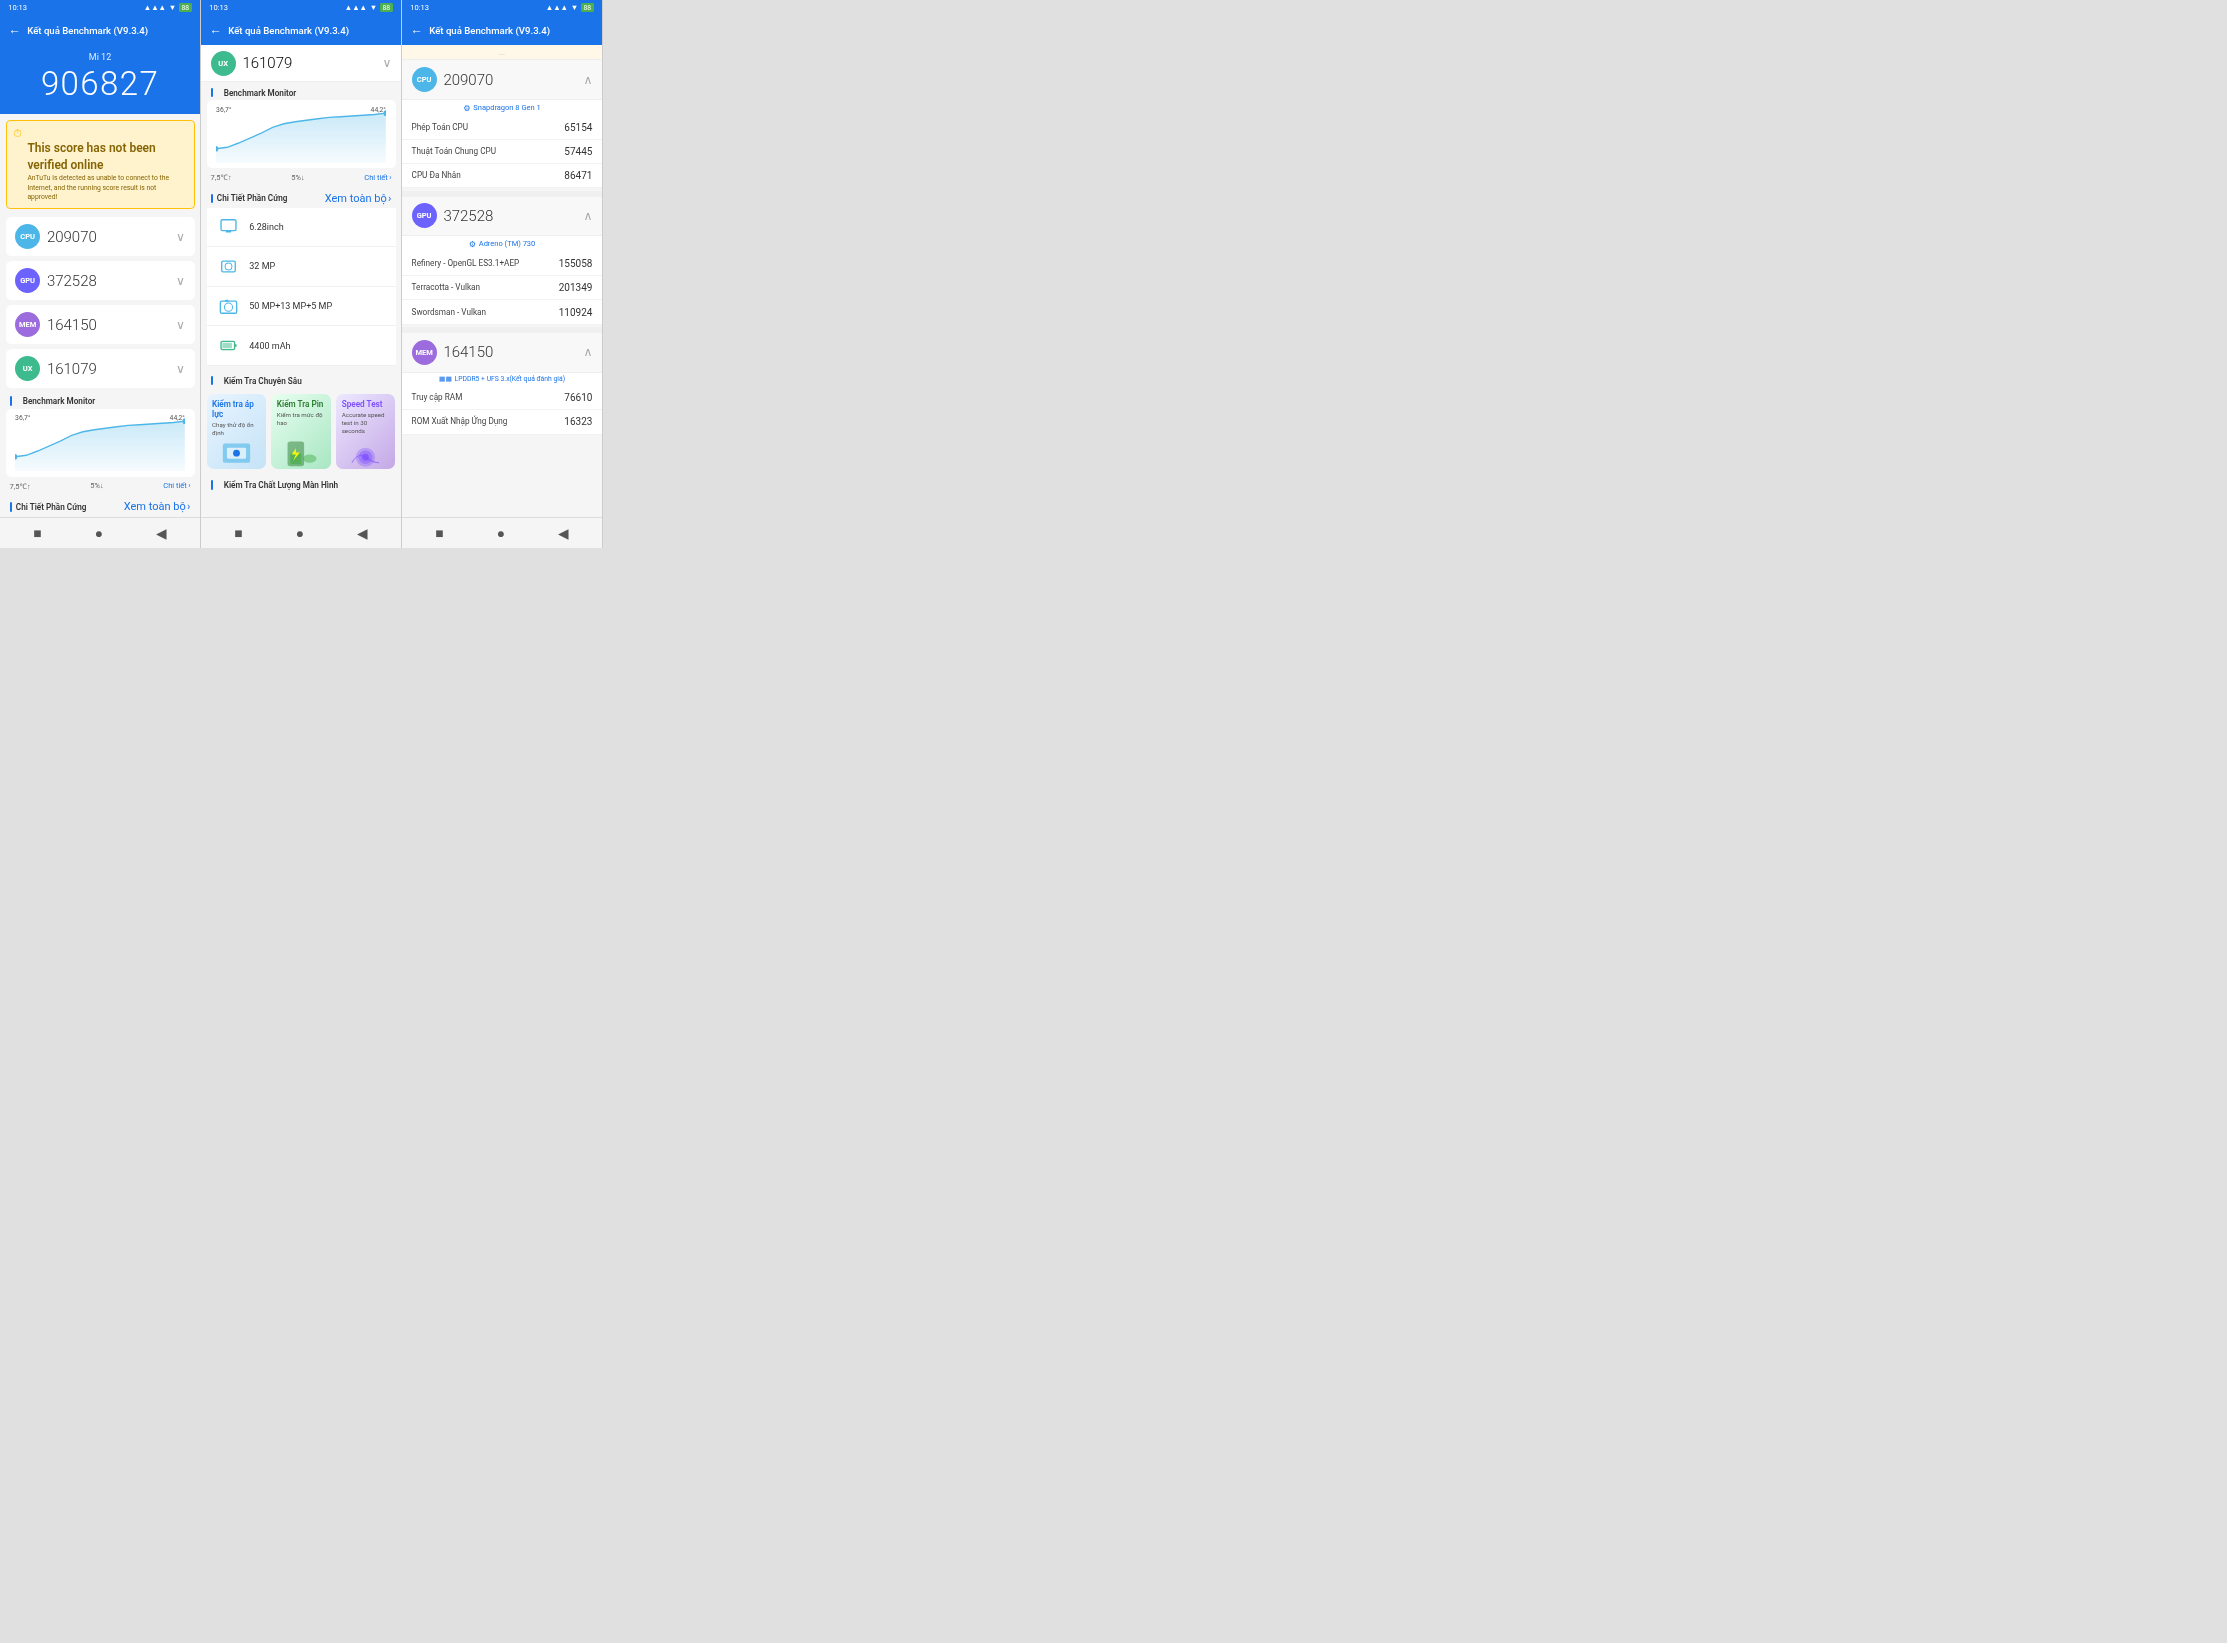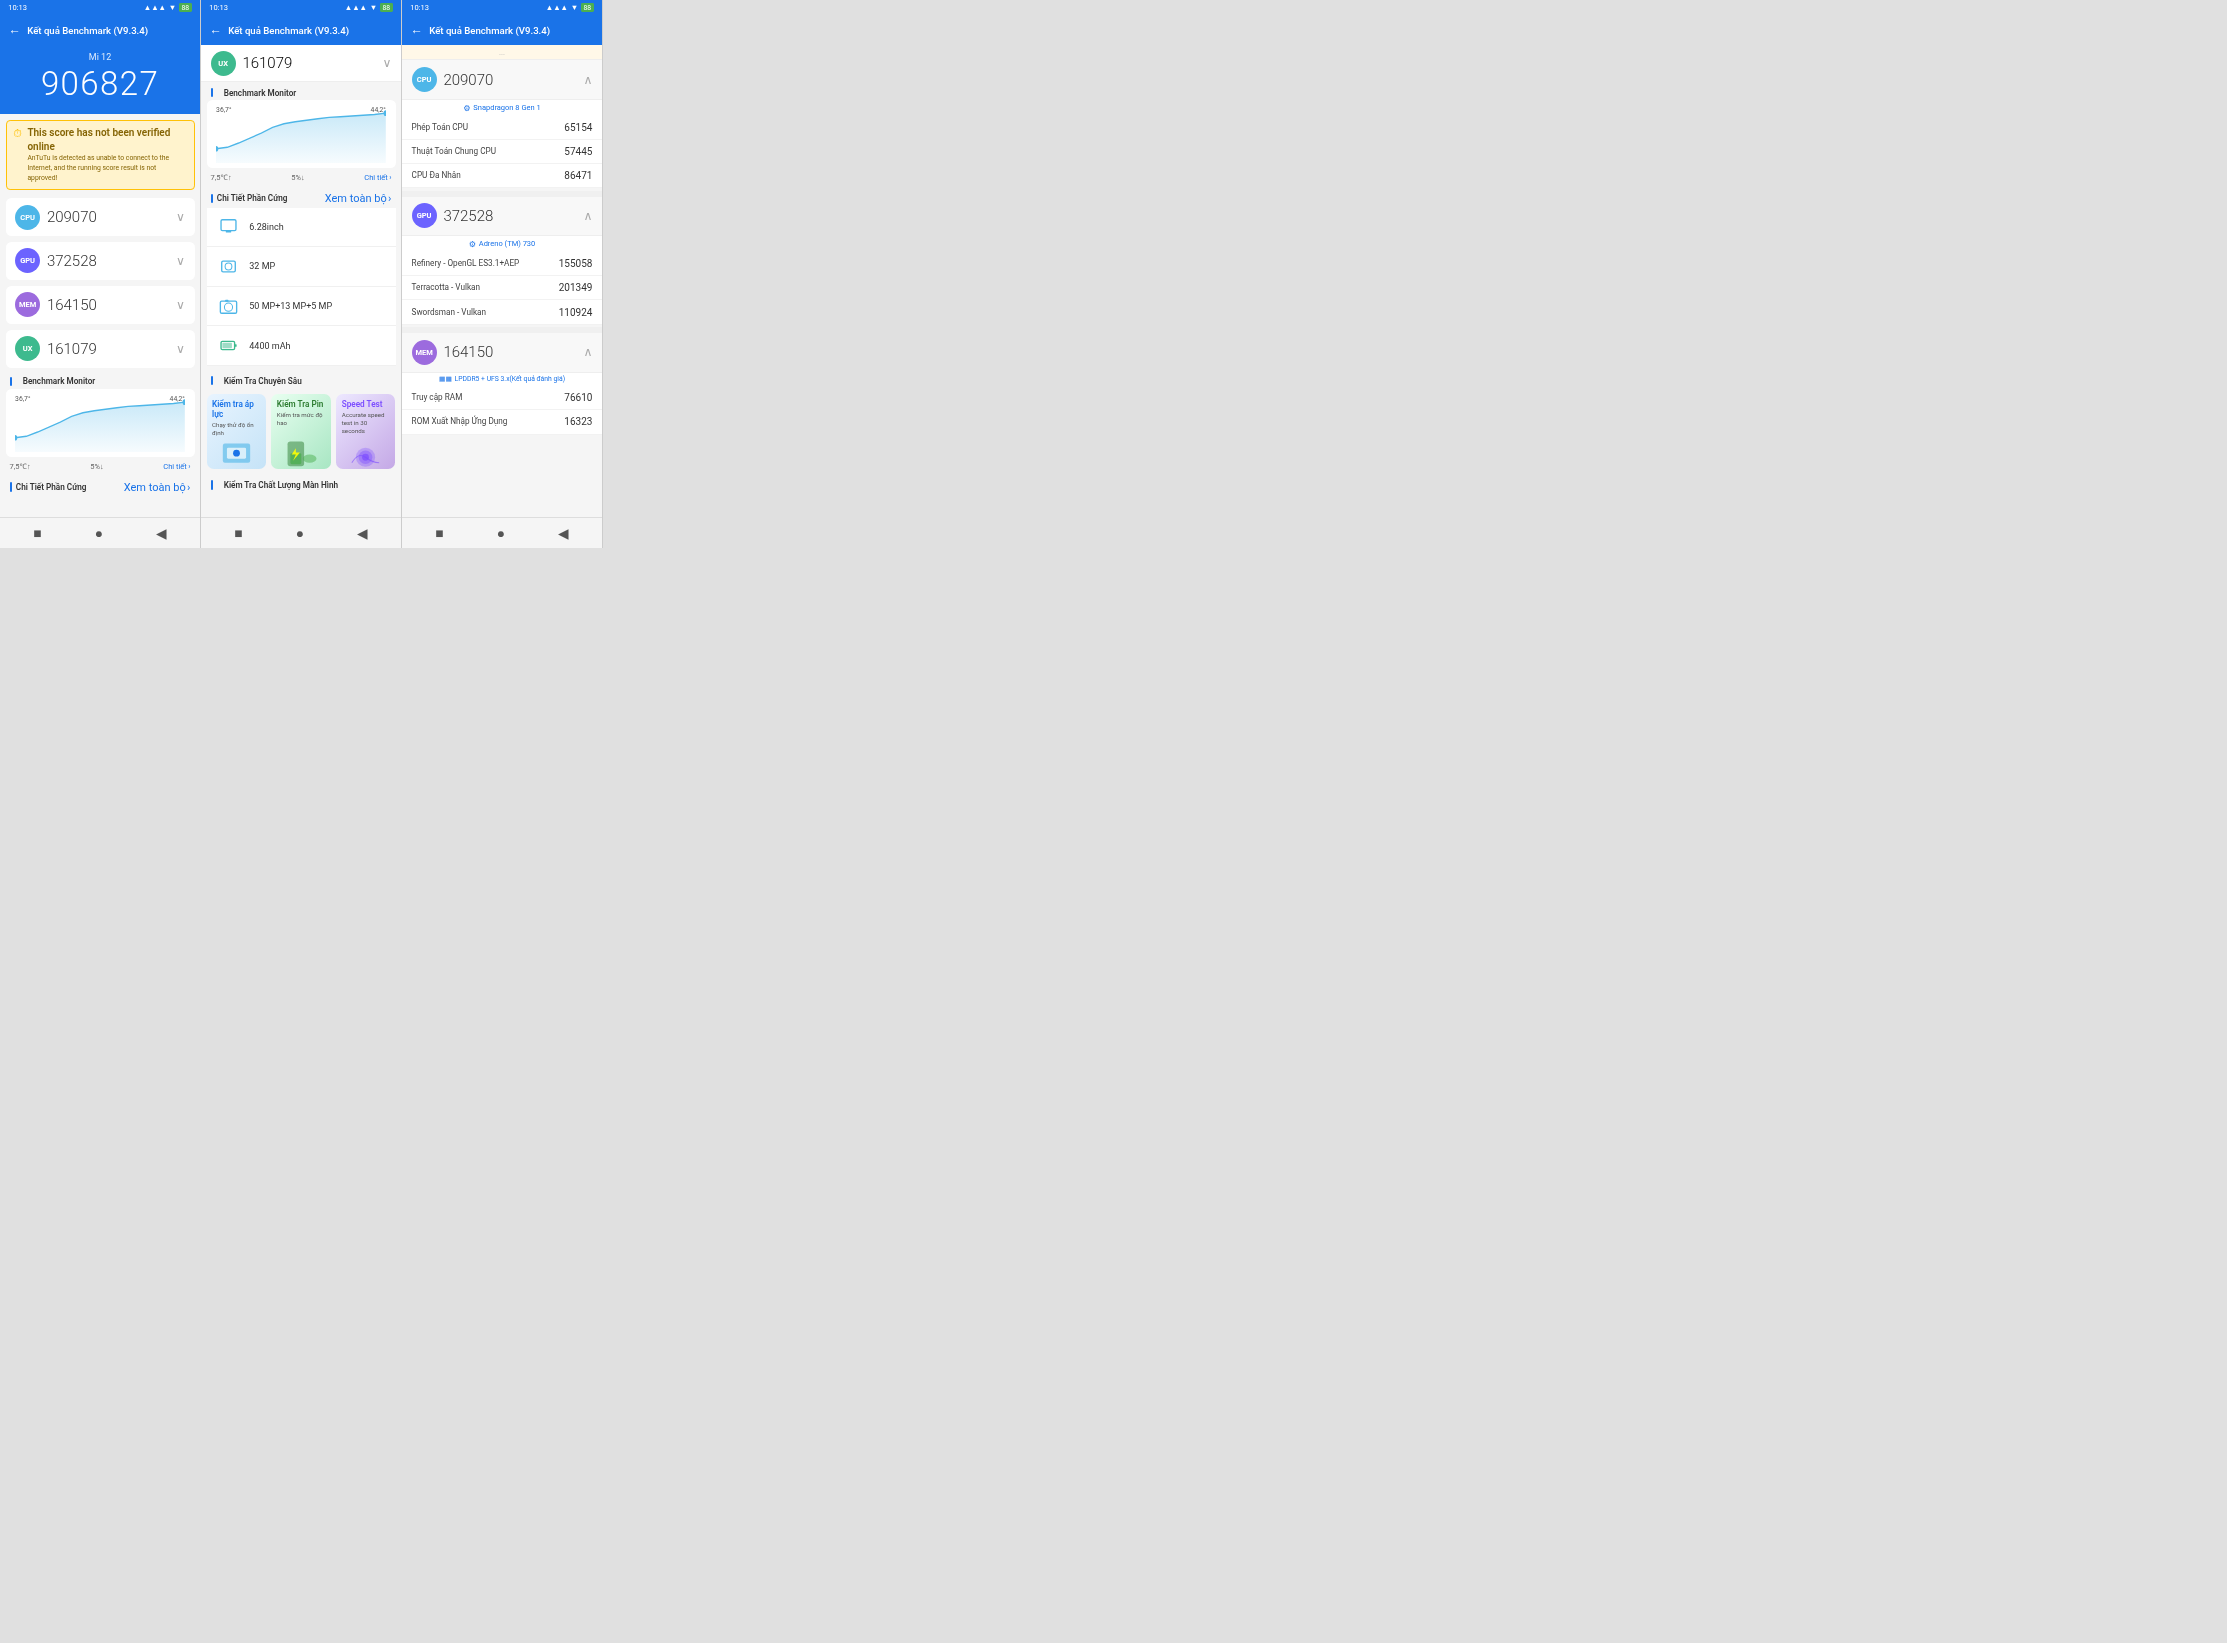--- a/index.html
+++ b/index.html
@@ -54,21 +54,21 @@
       border: 0.7px solid #ffc107;
       margin: 5.5px;
       padding: 5.5px 6.8px;
       border-radius: 4.1px;
       display: flex;
       gap: 5.5px;
       align-items: flex-start;
     }
     .warning-icon { color: #ffc107; font-size: 11px; margin-top: 0.7px; }
     .warning-text { font-size: 6.8px; color: #856404; line-height: 1.4; }
-    .warning-title { font-weight: 600; font-size: 10px; }
+    .warning-title { font-weight: 600; font-size: 12px; margin-top: 14px; }
     .score-card {
       background: white;
       margin: 2.7px 5.5px;
       border-radius: 5.5px;
       padding: 6.8px 9.6px;
       display: flex;
       align-items: center;
       justify-content: space-between;
     }
     .score-left { display: flex; align-items: center; gap: 6.8px; }

